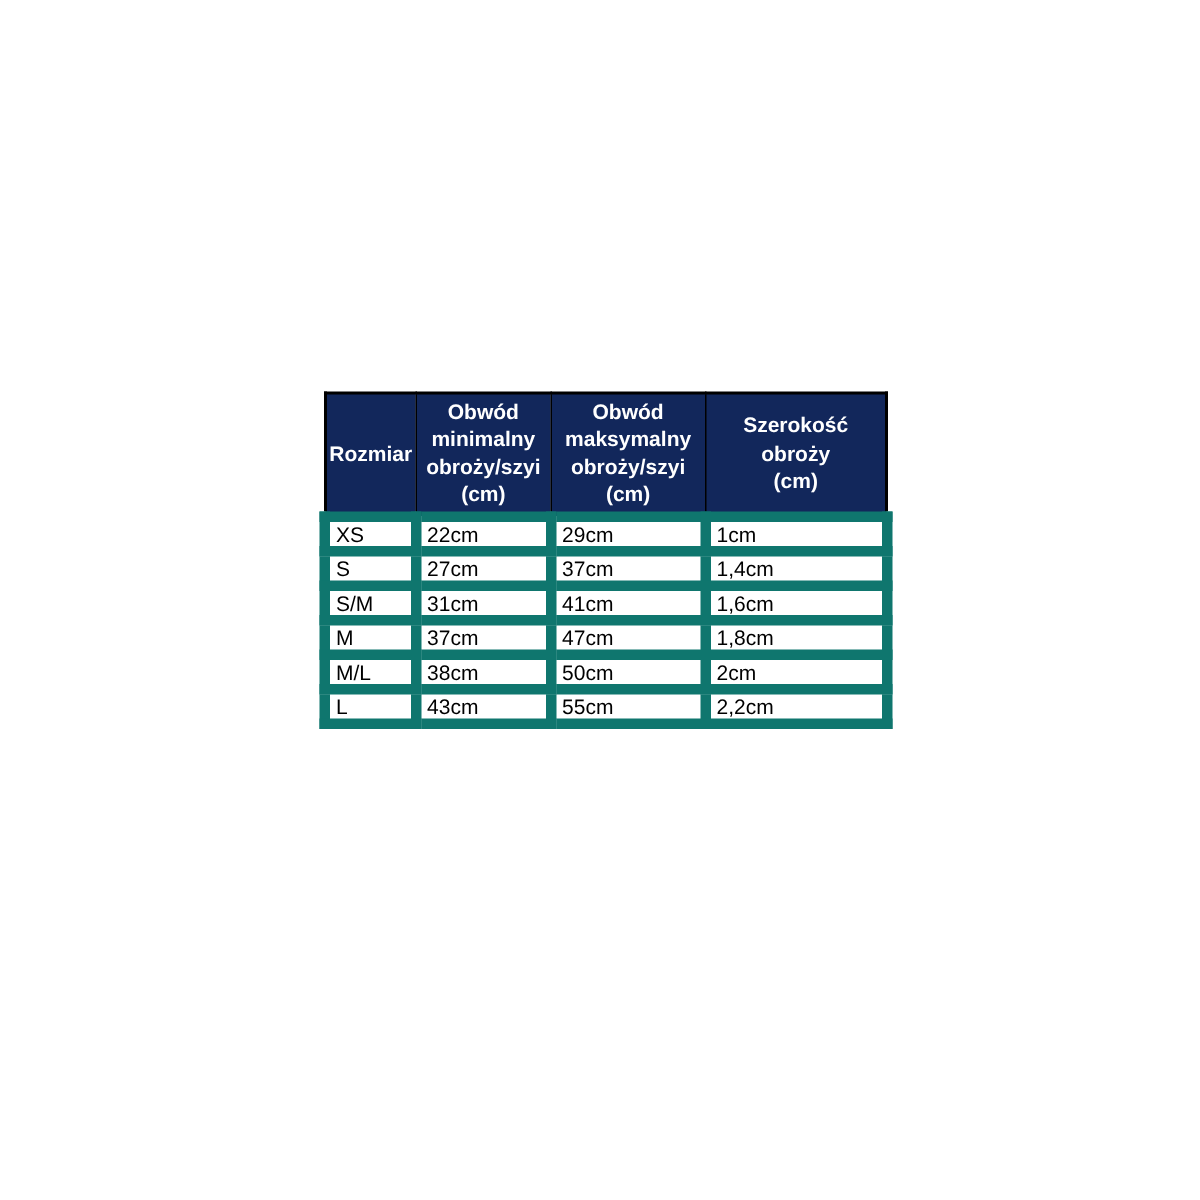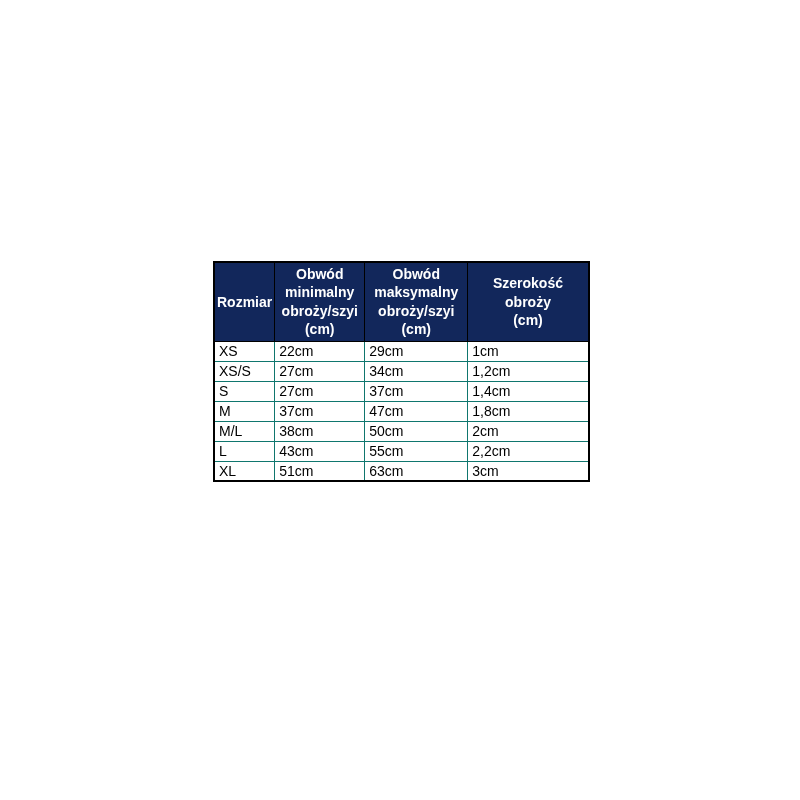--- a/index.html
+++ b/index.html
@@ -40,21 +40,21 @@
   }
   table.size-table thead tr {
     height: 77px;
   }
   table.size-table td {
     background: #ffffff;
     color: #000000;
     font-size: 14px;
     text-align: left;
     vertical-align: middle;
-    border: 1px solid #0f766e;
+    border: 7px solid #0f766e;
     padding: 0 3px 0 4px;
     overflow: hidden;
     white-space: nowrap;
   }
   table.size-table tbody tr {
     height: 20px;
   }
 </style>
 </head>
 <body>
@@ -83,50 +83,44 @@
       </tr>
     </thead>
     <tbody>
         <tr>
           <td>XS</td>
           <td>22cm</td>
           <td>29cm</td>
           <td>1cm</td>
         </tr>
         <tr>
-          <td>XS/S</td>
-          <td>27cm</td>
-          <td>34cm</td>
-          <td>1,2cm</td>
-        </tr>
-        <tr>
           <td>S</td>
           <td>27cm</td>
           <td>37cm</td>
           <td>1,4cm</td>
+        </tr>
+        <tr>
+          <td>S/M</td>
+          <td>31cm</td>
+          <td>41cm</td>
+          <td>1,6cm</td>
         </tr>
         <tr>
           <td>M</td>
           <td>37cm</td>
           <td>47cm</td>
           <td>1,8cm</td>
         </tr>
         <tr>
           <td>M/L</td>
           <td>38cm</td>
           <td>50cm</td>
           <td>2cm</td>
         </tr>
         <tr>
           <td>L</td>
           <td>43cm</td>
           <td>55cm</td>
           <td>2,2cm</td>
         </tr>
-        <tr>
-          <td>XL</td>
-          <td>51cm</td>
-          <td>63cm</td>
-          <td>3cm</td>
-        </tr>
       </tbody>
   </table>
 </div>
 
 </body></html>

